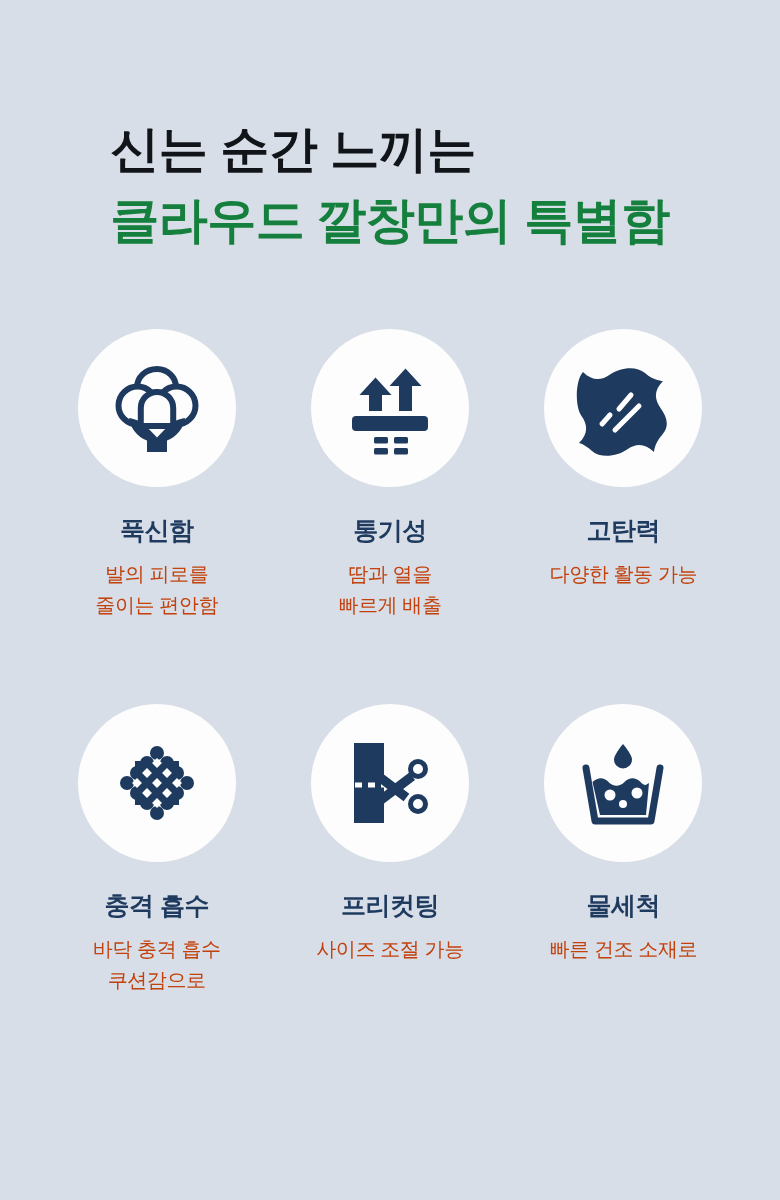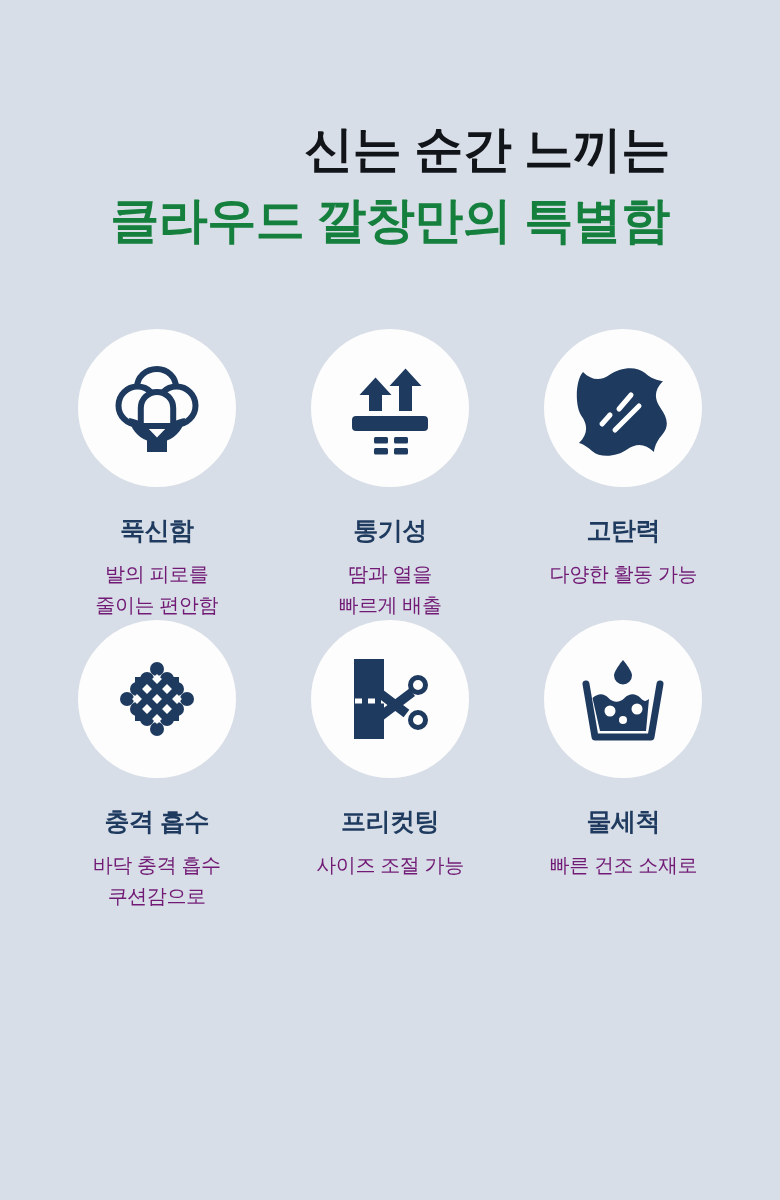--- a/index.html
+++ b/index.html
@@ -22,21 +22,21 @@
     height: 1200px;
     background: #d8dee7;
     display: flex;
     flex-direction: column;
     align-items: center;
   }
 
   
   .headline {
     margin-top: 118px;
-    text-align: right;
+    text-align: left;
     user-select: none;
   }
 
   .headline-line1 {
     display: block;
     font-size: 49px;
     font-weight: 700;
     letter-spacing: -0.5px;
     color: #111418;
     line-height: 1.28;
@@ -51,20 +51,21 @@
     line-height: 1.28;
     margin-top: 8px;
   }
 
   
   .feature-grid {
     margin-top: 78px;
     width: 700px;
     display: grid;
     grid-template-columns: repeat(3, 1fr);
+    row-gap: 84px;
   }
 
   .feature-cell {
     display: flex;
     flex-direction: column;
     align-items: center;
   }
 
   .icon-circle {
     width: 158px;
@@ -85,21 +86,21 @@
     color: #1e3a5f;
     letter-spacing: -0.5px;
     line-height: 1.2;
     text-align: center;
   }
 
   .feature-desc {
     margin-top: 14px;
     font-size: 20px;
     font-weight: 400;
-    color: #701a75;
+    color: #c2410c;
     line-height: 1.52;
     text-align: center;
     letter-spacing: -0.4px;
   }
 
   .feature-desc span { display: block; }
 </style>
 </head>
 <body>
 

